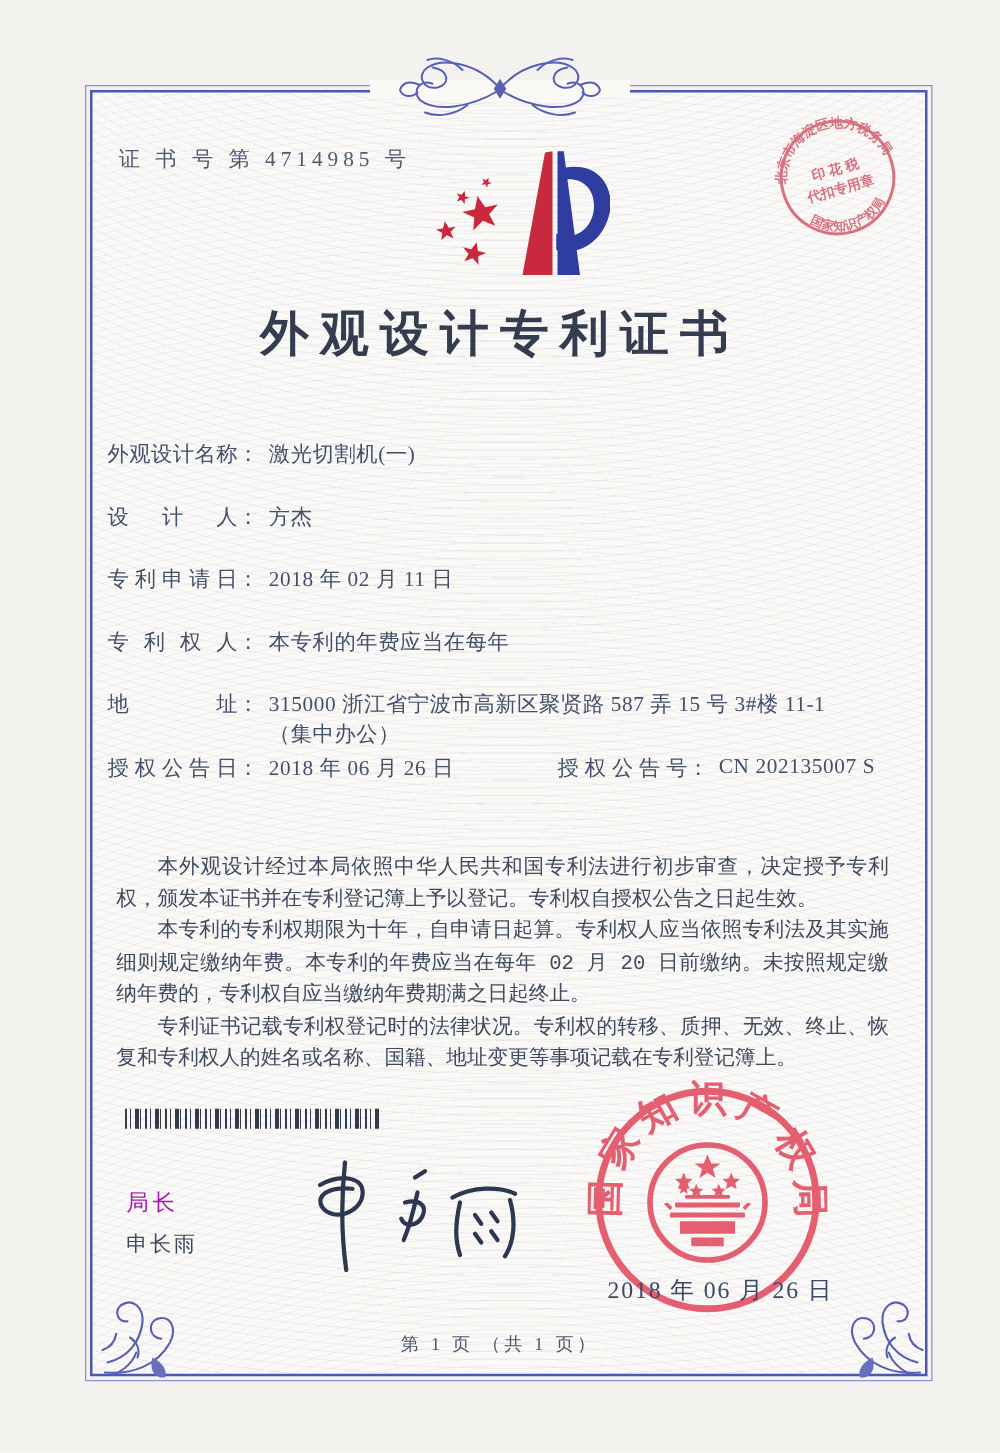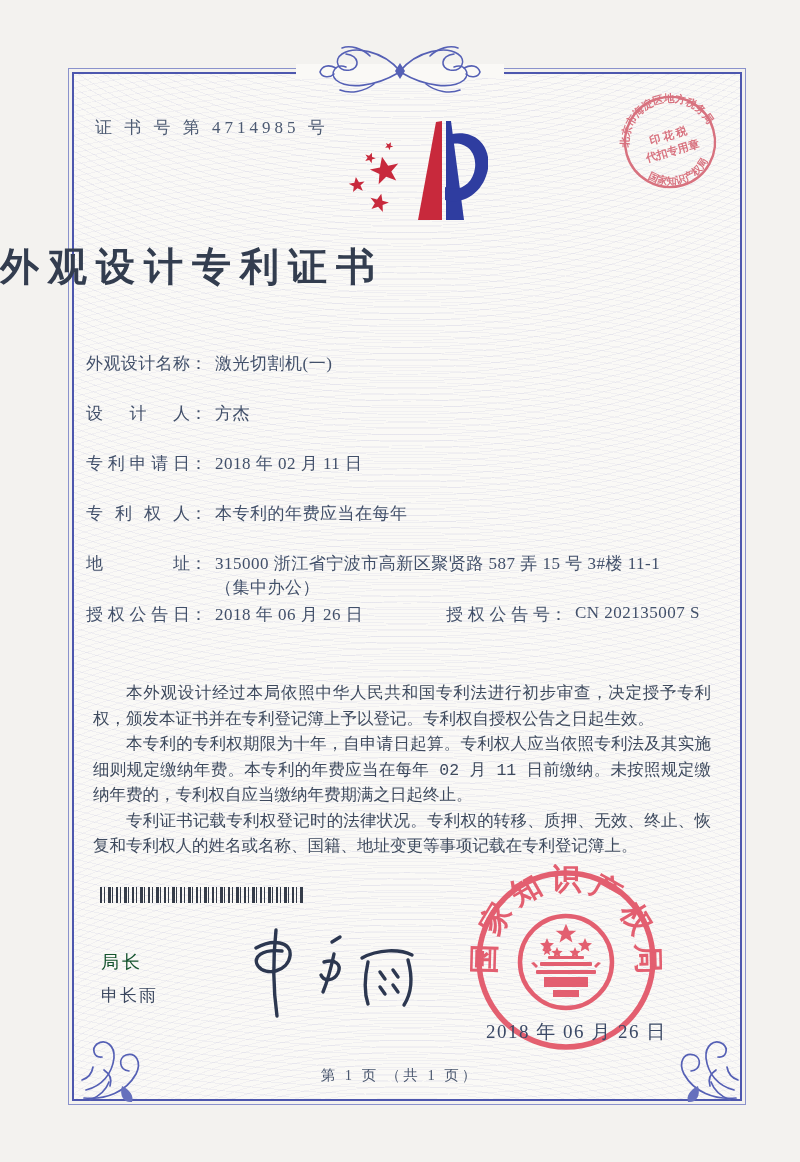--- a/index.html
+++ b/index.html
@@ -33,21 +33,21 @@
     position:absolute;left:95px;top:116px;font-size:17px;color:#4c5a72;
     letter-spacing:4px;
     font-family:Liberation Serif, serif;
   }
   .logo{position:absolute;left:328px;top:108px;width:160px;height:126px;}
   .tax-stamp{
     position:absolute;left:620px;top:92px;width:100px;height:100px;
     transform:rotate(-16deg);opacity:0.88;
   }
   .title{
-    position:absolute;left:0;top:240px;width:100%;
+    position:absolute;left:0;top:240px;width:100%;text-align:center;
     font-size:39px;font-weight:bold;color:#333d4f;letter-spacing:9px;
   }
   
   .fields{position:absolute;left:86px;top:352px;width:615px;font-size:17px;color:#42506a;}
   .frow{height:50px;position:relative;}
   .frow.addr{height:51px;}
   .flabel{
     display:inline-block;width:104px;text-align:justify;text-align-last:justify;
     vertical-align:top;
   }
@@ -64,21 +64,21 @@
   .paras p{margin:0;text-indent:2em;font-family:Liberation Mono, monospace;}
   
   .barcode{
     position:absolute;left:100px;top:887px;width:204px;height:16px;
     background:repeating-linear-gradient(90deg,
       #353c49 0 2px,transparent 2px 4px,
       #353c49 4px 5px,transparent 5px 8px,
       #353c49 8px 11px,transparent 11px 12px,
       #353c49 12px 13px,transparent 13px 16px);
   }
-  .signer-title{position:absolute;left:101px;top:950px;font-size:18px;letter-spacing:3px;color:#14532d;}
+  .signer-title{position:absolute;left:101px;top:950px;font-size:18px;letter-spacing:3px;color:#a21caf;}
   .signer-name{position:absolute;left:101px;top:984px;font-size:17px;letter-spacing:2px;color:#3c4860;}
   .signature{position:absolute;left:212px;top:918px;width:220px;height:104px;}
   .seal{position:absolute;left:470px;top:864px;width:192px;height:192px;}
   .seal-date{
     position:absolute;left:486px;top:1019px;font-size:19px;color:#3b4966;
     letter-spacing:1.5px;z-index:5;white-space:nowrap;
   }
   .footer{
     position:absolute;left:0;top:1066px;width:100%;text-align:center;
     font-size:14.5px;letter-spacing:3px;color:#49566e;
@@ -189,21 +189,21 @@
       <span class="flabel">地 址</span><span class="fcolon">：</span><span class="fvalue">315000 浙江省宁波市高新区聚贤路 587 弄 15 号 3#楼 11-1（集中办公）</span>
     </div>
     <div class="grant-row">
       <span><span class="flabel">授权公告日</span><span class="fcolon">：</span><span class="fvalue">2018 年 06 月 26 日</span></span>
       <span class="grant-right"><span class="flabel">授权公告号</span><span class="fcolon">：</span><span class="fvalue">CN 202135007 S</span></span>
     </div>
   </div>
 
   <div class="paras">
     <p>本外观设计经过本局依照中华人民共和国专利法进行初步审查，决定授予专利权，颁发本证书并在专利登记簿上予以登记。专利权自授权公告之日起生效。</p>
-    <p>本专利的专利权期限为十年，自申请日起算。专利权人应当依照专利法及其实施细则规定缴纳年费。本专利的年费应当在每年 02 月 11 日前缴纳。未按照规定缴纳年费的，专利权自应当缴纳年费期满之日起终止。</p>
+    <p>本专利的专利权期限为十年，自申请日起算。专利权人应当依照专利法及其实施细则规定缴纳年费。本专利的年费应当在每年 02 月 20 日前缴纳。未按照规定缴纳年费的，专利权自应当缴纳年费期满之日起终止。</p>
     <p>专利证书记载专利权登记时的法律状况。专利权的转移、质押、无效、终止、恢复和专利权人的姓名或名称、国籍、地址变更等事项记载在专利登记簿上。</p>
   </div>
 
   <div class="barcode"></div>
 
   <div class="signer-title">局长</div>
   <div class="signer-name">申长雨</div>
 
   <svg class="signature" viewBox="0 0 220 104">
     <g fill="none" stroke="#2c3750" stroke-width="3.4" stroke-linecap="round">

